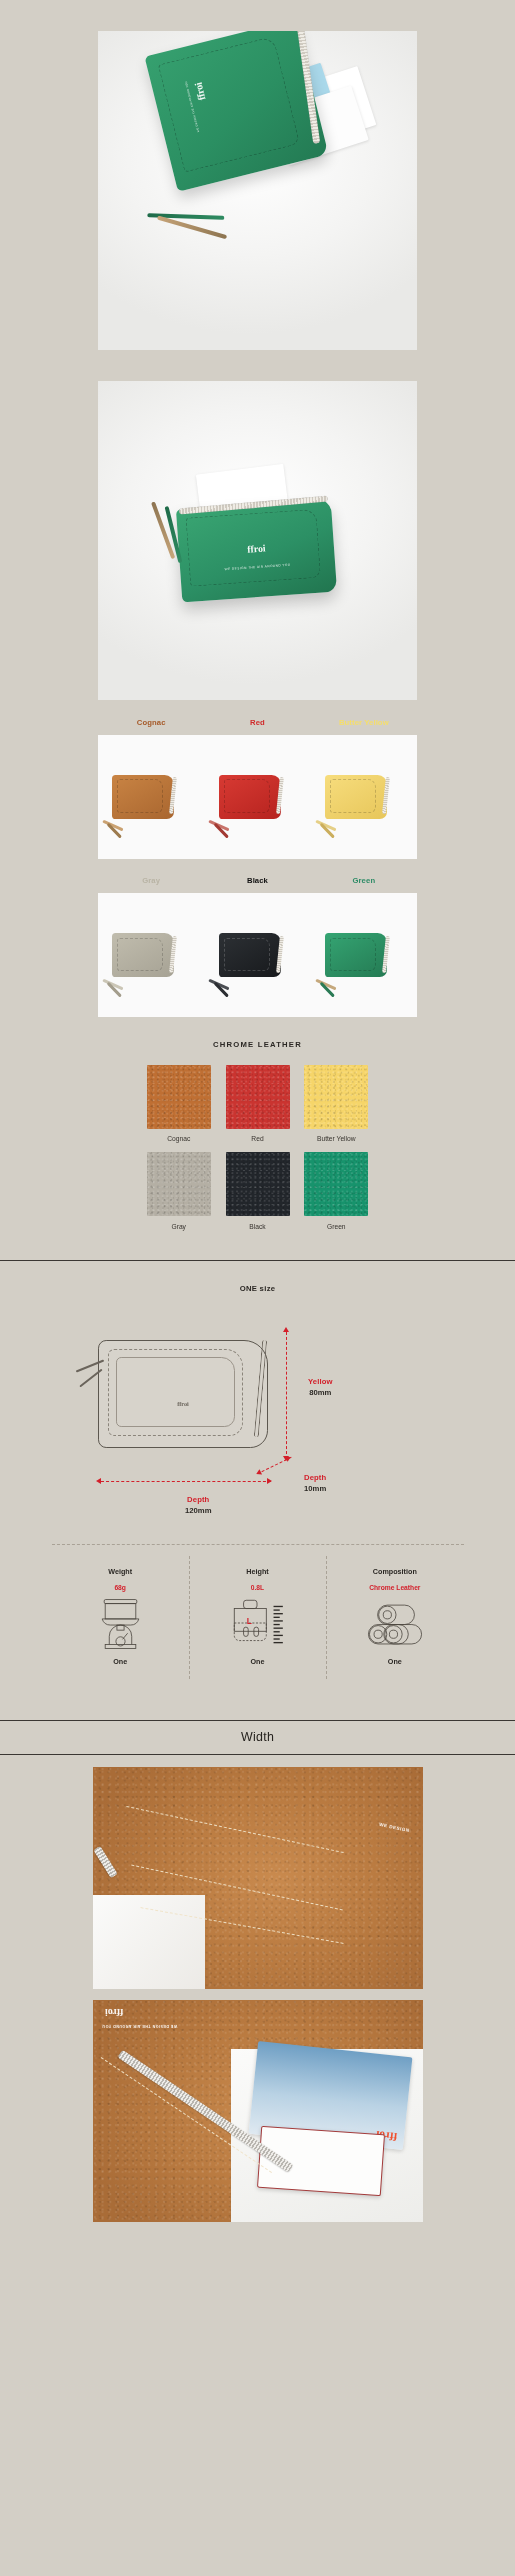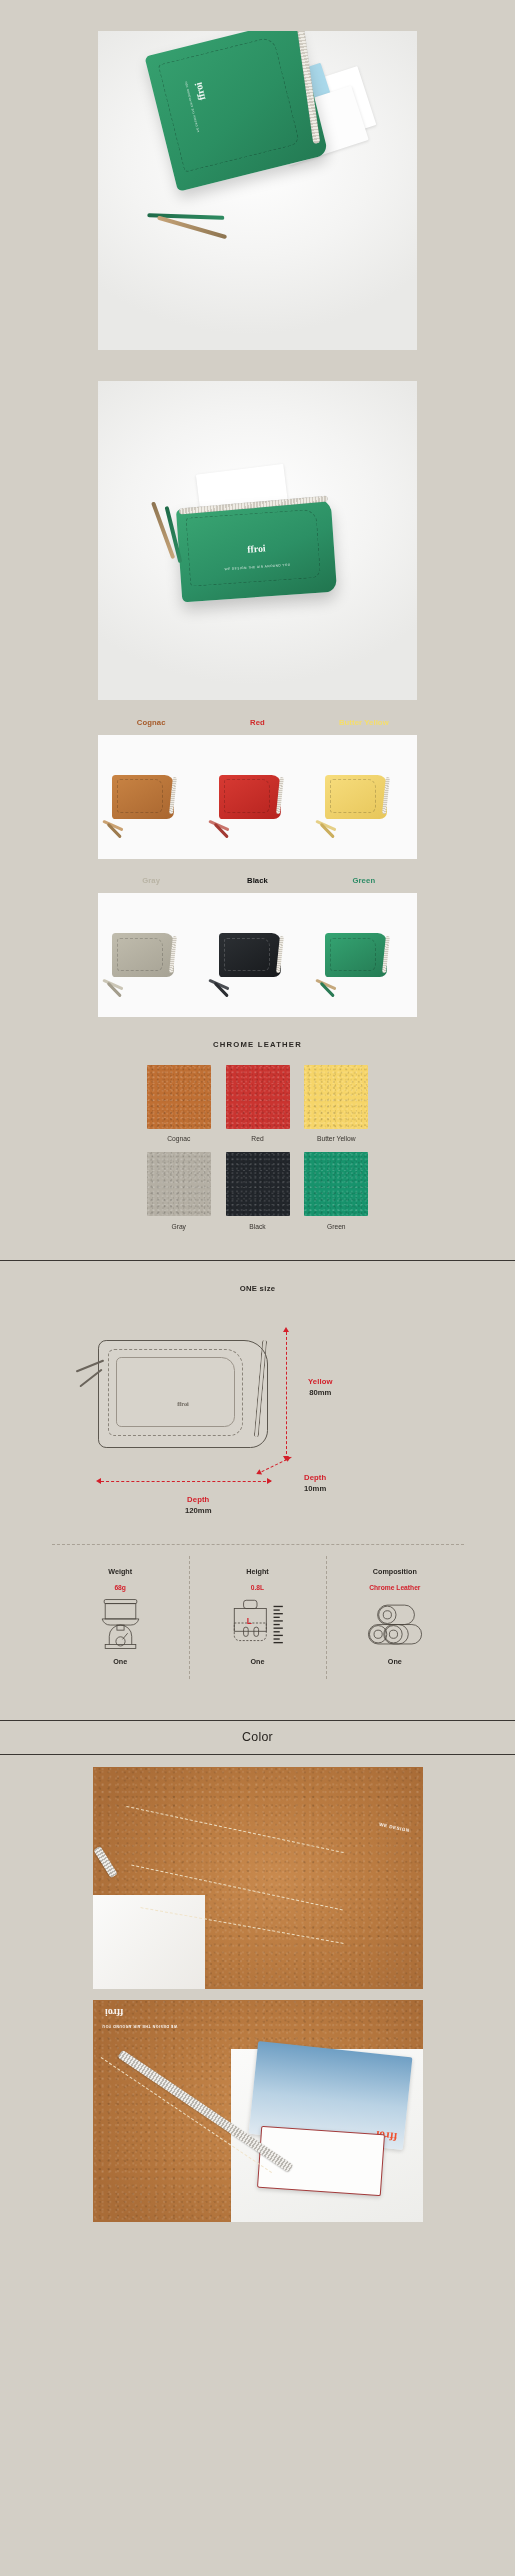--- a/index.html
+++ b/index.html
@@ -679,21 +679,21 @@
             <circle cx="57" cy="67" r="17"></circle>
             <circle cx="57" cy="67" r="8"></circle>
           </svg>
         </div>
         <div class="spec-foot">One</div>
       </div>
     </div>
   </div>
 
   <div class="section-head">
-    <div class="t">Color</div>
+    <div class="t">Width</div>
   </div>
 
   <div class="detail-photo">
     <div class="leather-macro"></div>
     <div class="macro-white"></div>
     <div class="stitch" style="left:31px;top:62px;width:222px;transform:rotate(12deg);"></div>
     <div class="stitch" style="left:36px;top:120px;width:216px;transform:rotate(12deg);"></div>
     <div class="stitch" style="left:46px;top:158px;width:206px;transform:rotate(10deg);"></div>
     <div class="macro-zip" style="left:-3.1px;top:91px;width:33px;height:8.2px;transform:rotate(58deg);"></div>
     <div class="macro-tagline" style="right:12.4px;top:58px;font-size:4.6px;transform:rotate(12deg);">WE DESIGN</div>

